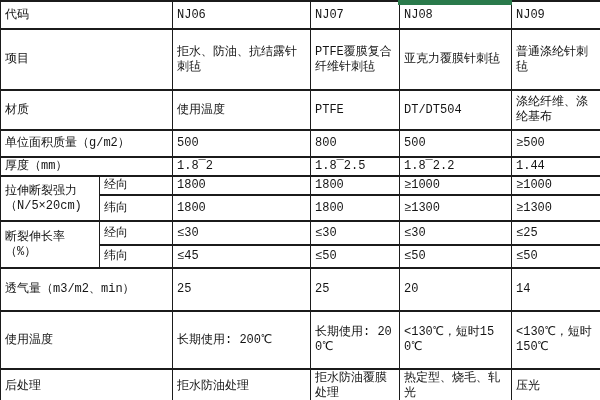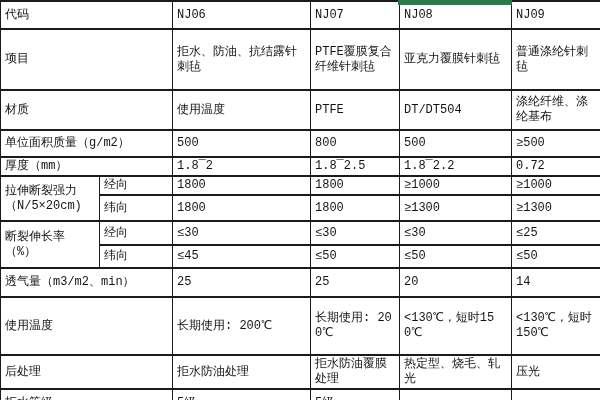--- a/index.html
+++ b/index.html
@@ -87,21 +87,21 @@
       <td>800</td>
       <td>500</td>
       <td>≥500</td>
     </tr>
 
     <tr style="height:18px">
       <td colspan="2">厚度（mm）</td>
       <td>1.8‾2</td>
       <td>1.8‾2.5</td>
       <td>1.8‾2.2</td>
-      <td>0.72</td>
+      <td>1.44</td>
     </tr>
 
     <tr style="height:18px">
       <td rowspan="2">拉伸断裂强力（N/5×20cm)</td>
       <td>经向</td>
       <td>1800</td>
       <td>1800</td>
       <td>≥1000</td>
       <td>≥1000</td>
     </tr>
@@ -124,21 +124,21 @@
     </tr>
 
     <tr style="height:23px">
       <td>纬向</td>
       <td>≤45</td>
       <td>≤50</td>
       <td>≤50</td>
       <td>≤50</td>
     </tr>
 
-    <tr style="height:29px">
+    <tr style="height:43px">
       <td colspan="2">透气量（m3/m2、min）</td>
       <td>25</td>
       <td>25</td>
       <td>20</td>
       <td>14</td>
     </tr>
 
     <tr style="height:58px">
       <td colspan="2">使用温度</td>
       <td>长期使用: 200℃</td>

